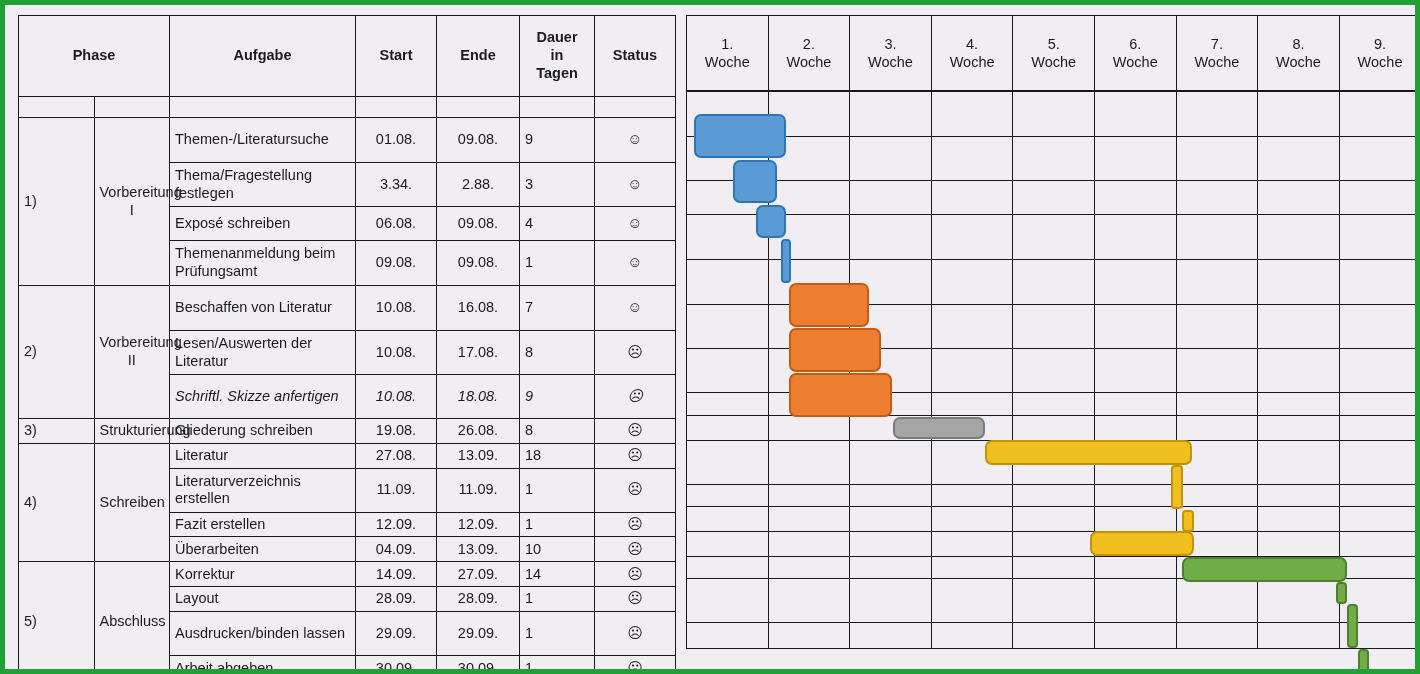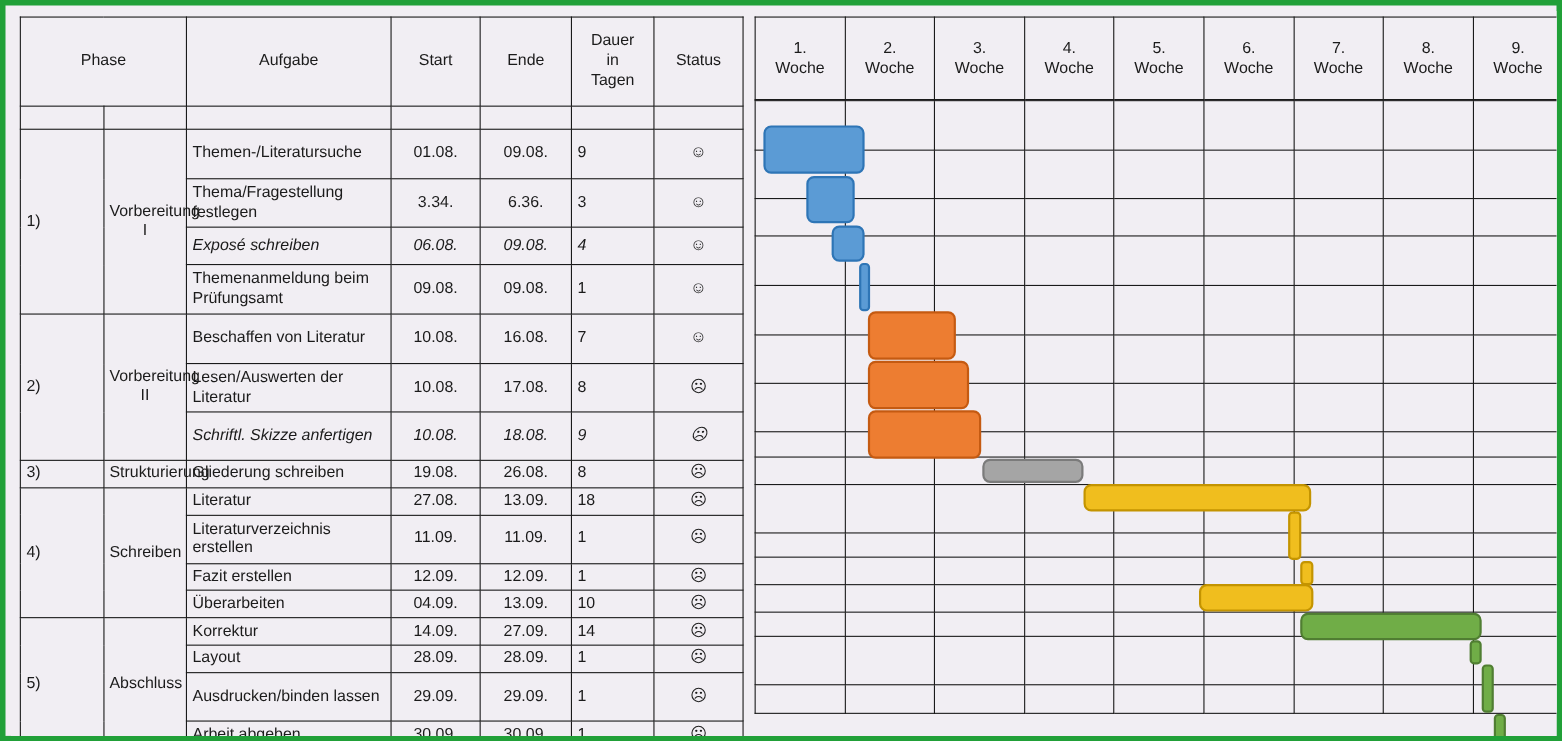--- a/index.html
+++ b/index.html
@@ -49,21 +49,21 @@
     color: #1b1b1b;
     background: #F1EEF3;
     padding: 3px 5px;
     vertical-align: middle;
     line-height: 1.22;
     font-weight: normal;
   }
   table.left th {
     text-align: center;
     height: 74px;
-    font-weight: normal;
+    font-weight: bold;
   }
   .c-num   { width: 34px;  text-align: left;   padding-left: 8px; }
   .c-phase { width: 140px; text-align: center; }
   .c-task  { width: 175px; text-align: left; }
   .c-start { width: 70px;  text-align: center; }
   .c-end   { width: 72px;  text-align: center; margin-left: 28px; }
   .c-dauer { width: 64px;  text-align: left; padding-left: 9px; }
   .c-status{ width: 70px;  text-align: center; }
 
   .spacer-row td {
@@ -176,25 +176,25 @@
               <td class="c-phase" rowspan="4">Vorbereitung I</td>
               <td class="c-task">Themen-/Literatursuche</td>
               <td class="c-start">01.08.</td>
               <td class="c-end">09.08.</td>
               <td class="c-dauer">9</td>
               <td class="c-status"><span class="status-ico">☺</span></td>
             </tr>
             <tr style="height: 44px;">
               <td class="c-task">Thema/Fragestellung festlegen</td>
               <td class="c-start">3.34.</td>
-              <td class="c-end">6.36.</td>
+              <td class="c-end">2.88.</td>
               <td class="c-dauer">3</td>
               <td class="c-status"><span class="status-ico">☺</span></td>
             </tr>
-            <tr style="height: 34px; font-style: italic;">
+            <tr style="height: 34px;">
               <td class="c-task">Exposé schreiben</td>
               <td class="c-start">06.08.</td>
               <td class="c-end">09.08.</td>
               <td class="c-dauer">4</td>
               <td class="c-status"><span class="status-ico">☺</span></td>
             </tr>
             <tr style="height: 45px;">
               <td class="c-task">Themenanmeldung beim Prüfungsamt</td>
               <td class="c-start">09.08.</td>
               <td class="c-end">09.08.</td>

